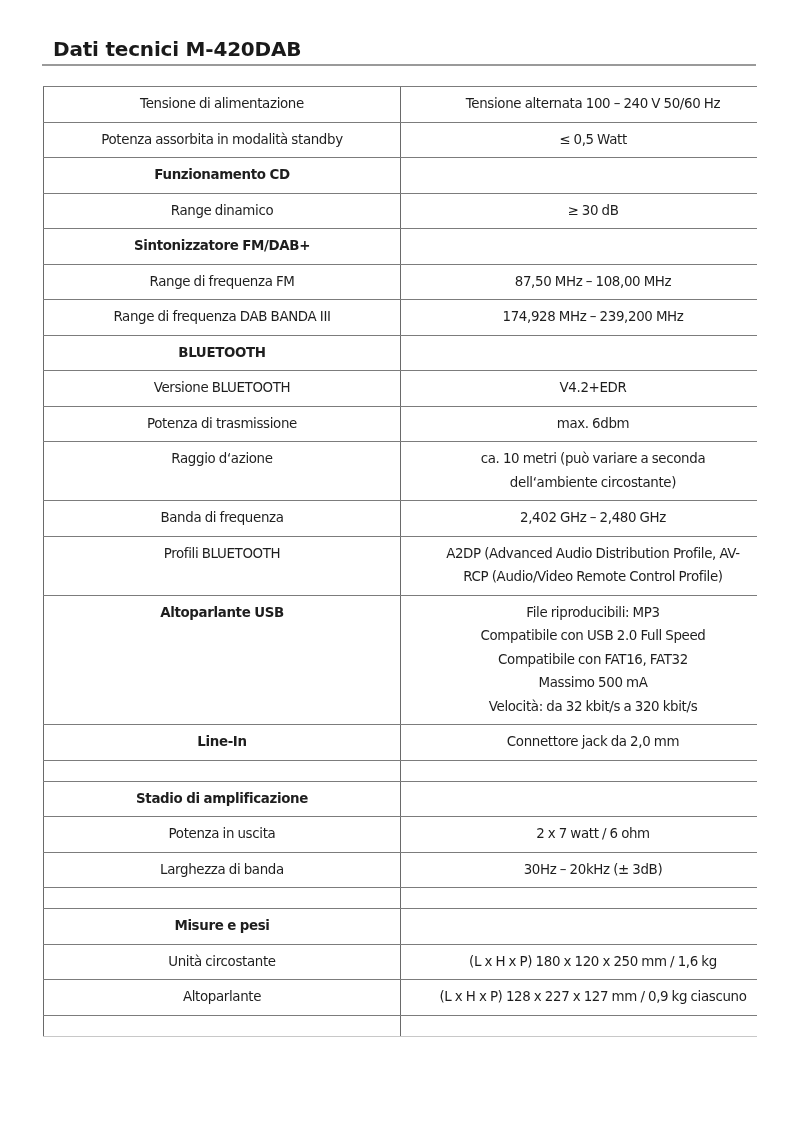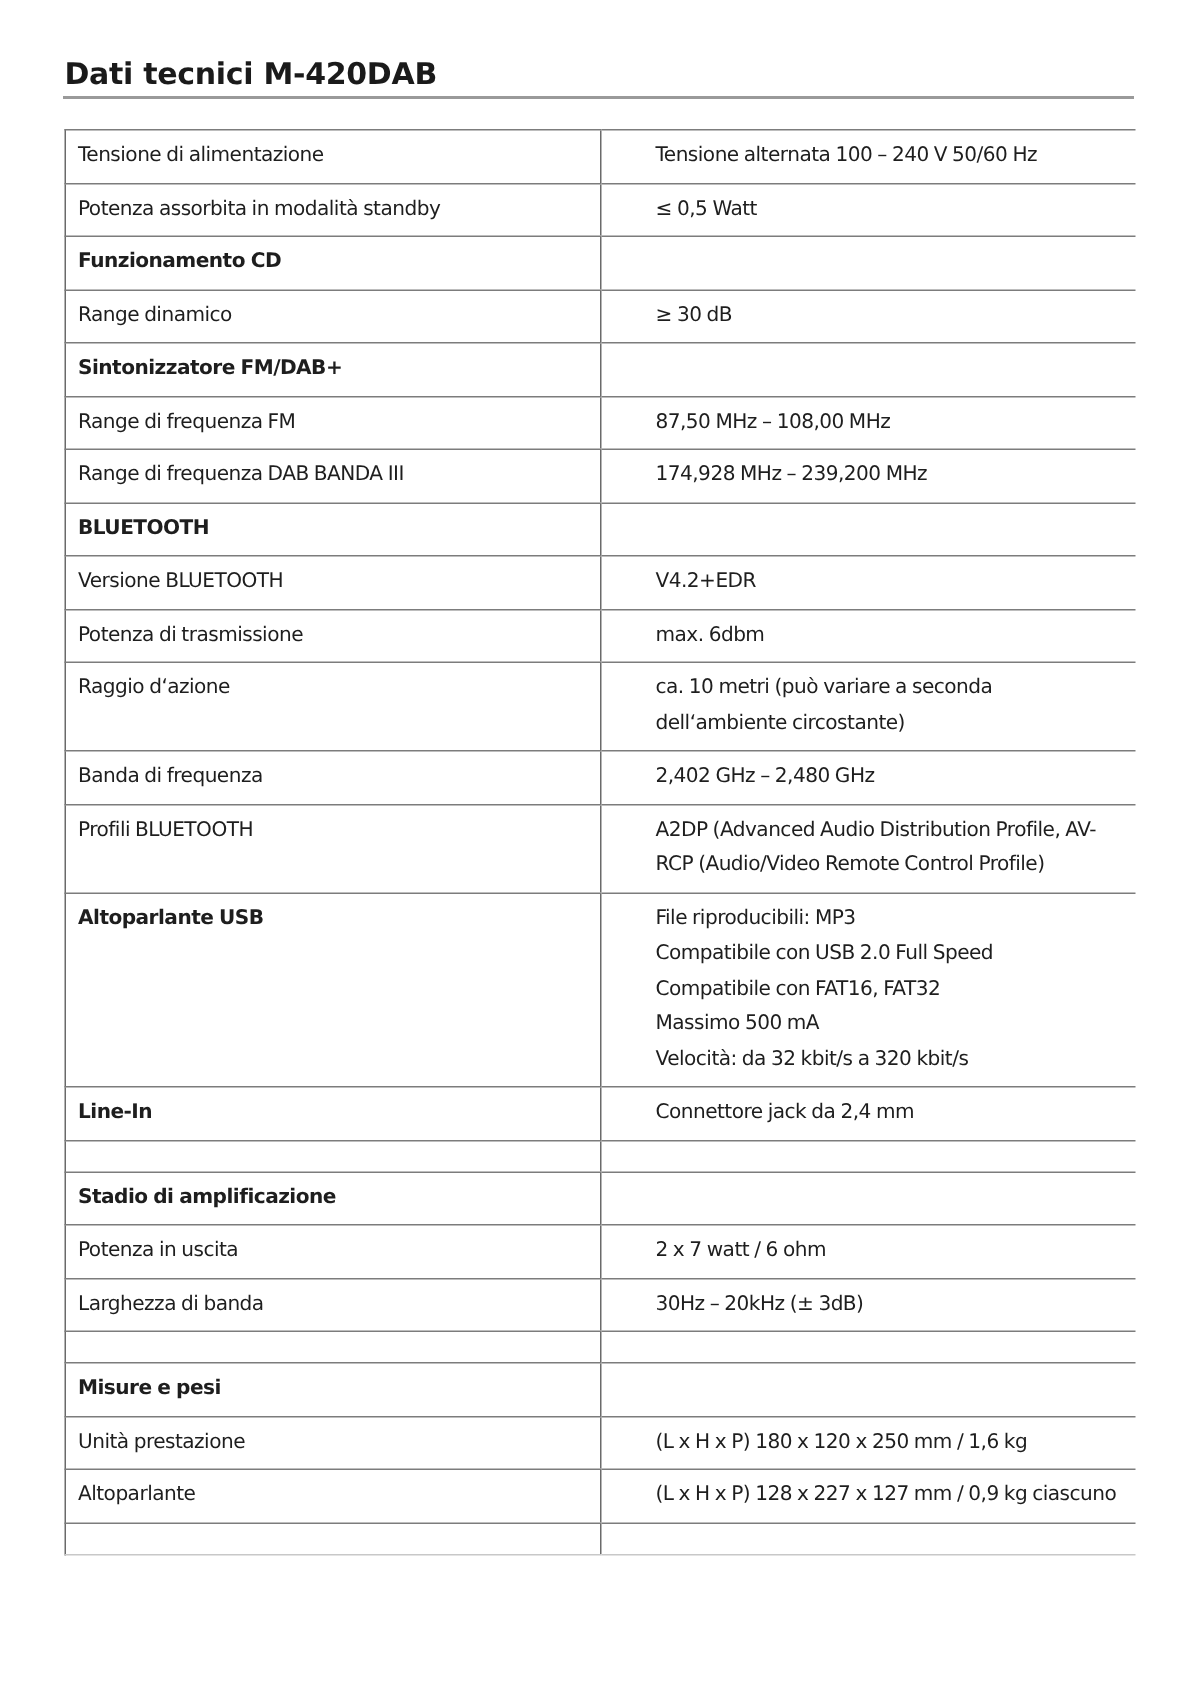--- a/index.html
+++ b/index.html
@@ -10,21 +10,21 @@
     body {
       width: 798px;
       height: 1137px;
       position: relative;
       overflow: hidden;
       font-family: "DejaVu Sans", sans-serif;
       color: #1a1a1a;
     }
     .page-title {
       position: absolute;
-      left: 43px;
+      left: 53px;
       top: 36px;
       font-family: "DejaVu Sans", sans-serif;
       font-weight: bold;
       font-size: 20px;
       letter-spacing: -0.2px;
       color: #1a1a1a;
       margin: 0;
       line-height: 26px;
     }
     .title-rule {
@@ -49,20 +49,21 @@
     .spec-table td {
       border-top: 1.5px solid #7c7c7c;
       border-bottom: 1.5px solid #7c7c7c;
       border-left: 1.5px solid #6a6a6a;
       border-right: none;
       padding: 5px 8px 6px 8px;
       vertical-align: top;
       line-height: 23.5px;
       letter-spacing: -0.35px;
       word-spacing: -0.5px;
+      text-align: center;
     }
     .spec-table td.col-label { width: 340px; }
     .spec-table td.col-value { width: 340px; }
     .spec-table tr.bold td.col-label { font-weight: bold; }
     .spec-table tr.empty td { height: 10px; line-height: 10px; padding: 5px 8px; }
     .spec-table tr:last-child td { border-bottom: 1px solid #c8c8c8; }
     .value-line { display: block; margin-left: 28px; }
   </style>
 </head>
 <body>
@@ -150,21 +151,21 @@
           <span class="value-line">File riproducibili: MP3</span>
           <span class="value-line">Compatibile con USB 2.0 Full Speed</span>
           <span class="value-line">Compatibile con FAT16, FAT32</span>
           <span class="value-line">Massimo 500 mA</span>
           <span class="value-line">Velocità: da 32 kbit/s a 320 kbit/s</span>
         </td>
       </tr>
       <tr class="bold">
         <td class="col-label">Line-In</td>
         <td class="col-value">
-          <span class="value-line">Connettore jack da 2,4 mm</span>
+          <span class="value-line">Connettore jack da 2,0 mm</span>
         </td>
       </tr>
       <tr class="empty">
         <td class="col-label"></td>
         <td class="col-value"></td>
       </tr>
       <tr class="bold">
         <td class="col-label">Stadio di amplificazione</td>
         <td class="col-value"></td>
       </tr>
@@ -182,21 +183,21 @@
       </tr>
       <tr class="empty">
         <td class="col-label"></td>
         <td class="col-value"></td>
       </tr>
       <tr class="bold">
         <td class="col-label">Misure e pesi</td>
         <td class="col-value"></td>
       </tr>
       <tr>
-        <td class="col-label">Unità prestazione</td>
+        <td class="col-label">Unità circostante</td>
         <td class="col-value">
           <span class="value-line">(L x H x P) 180 x 120 x 250 mm / 1,6 kg</span>
         </td>
       </tr>
       <tr>
         <td class="col-label">Altoparlante</td>
         <td class="col-value">
           <span class="value-line">(L x H x P) 128 x 227 x 127 mm / 0,9 kg ciascuno</span>
         </td>
       </tr>

